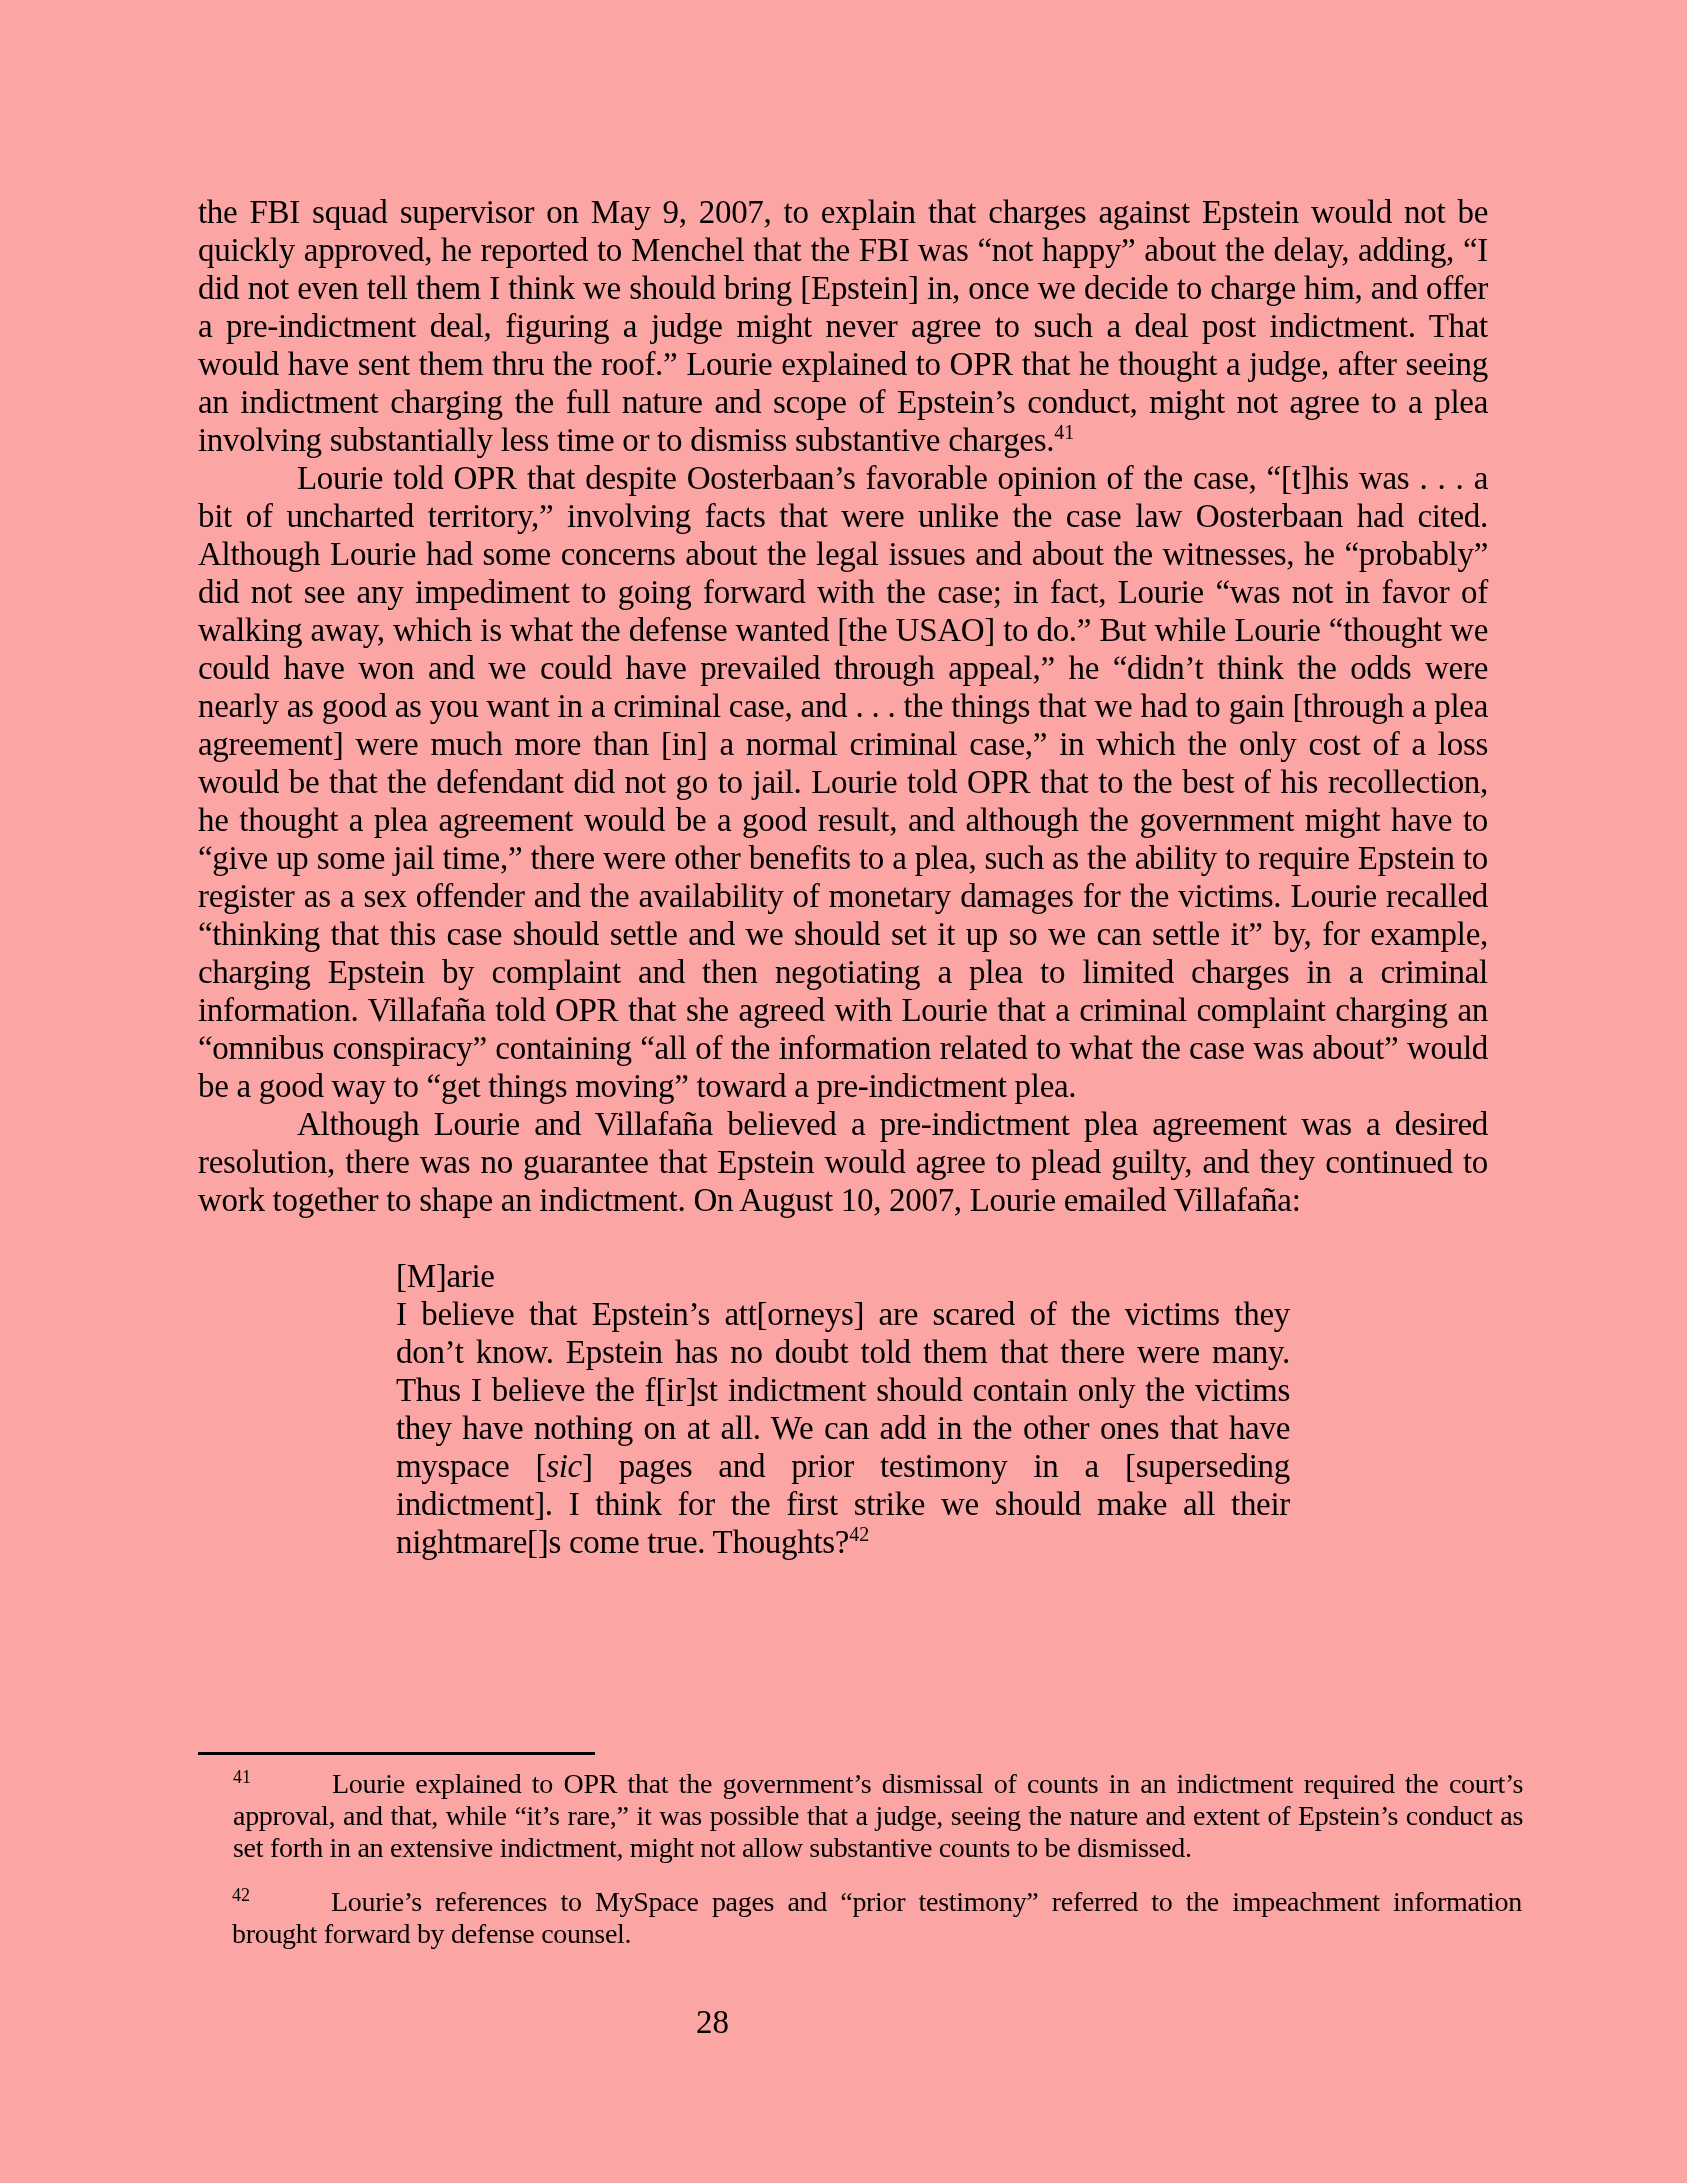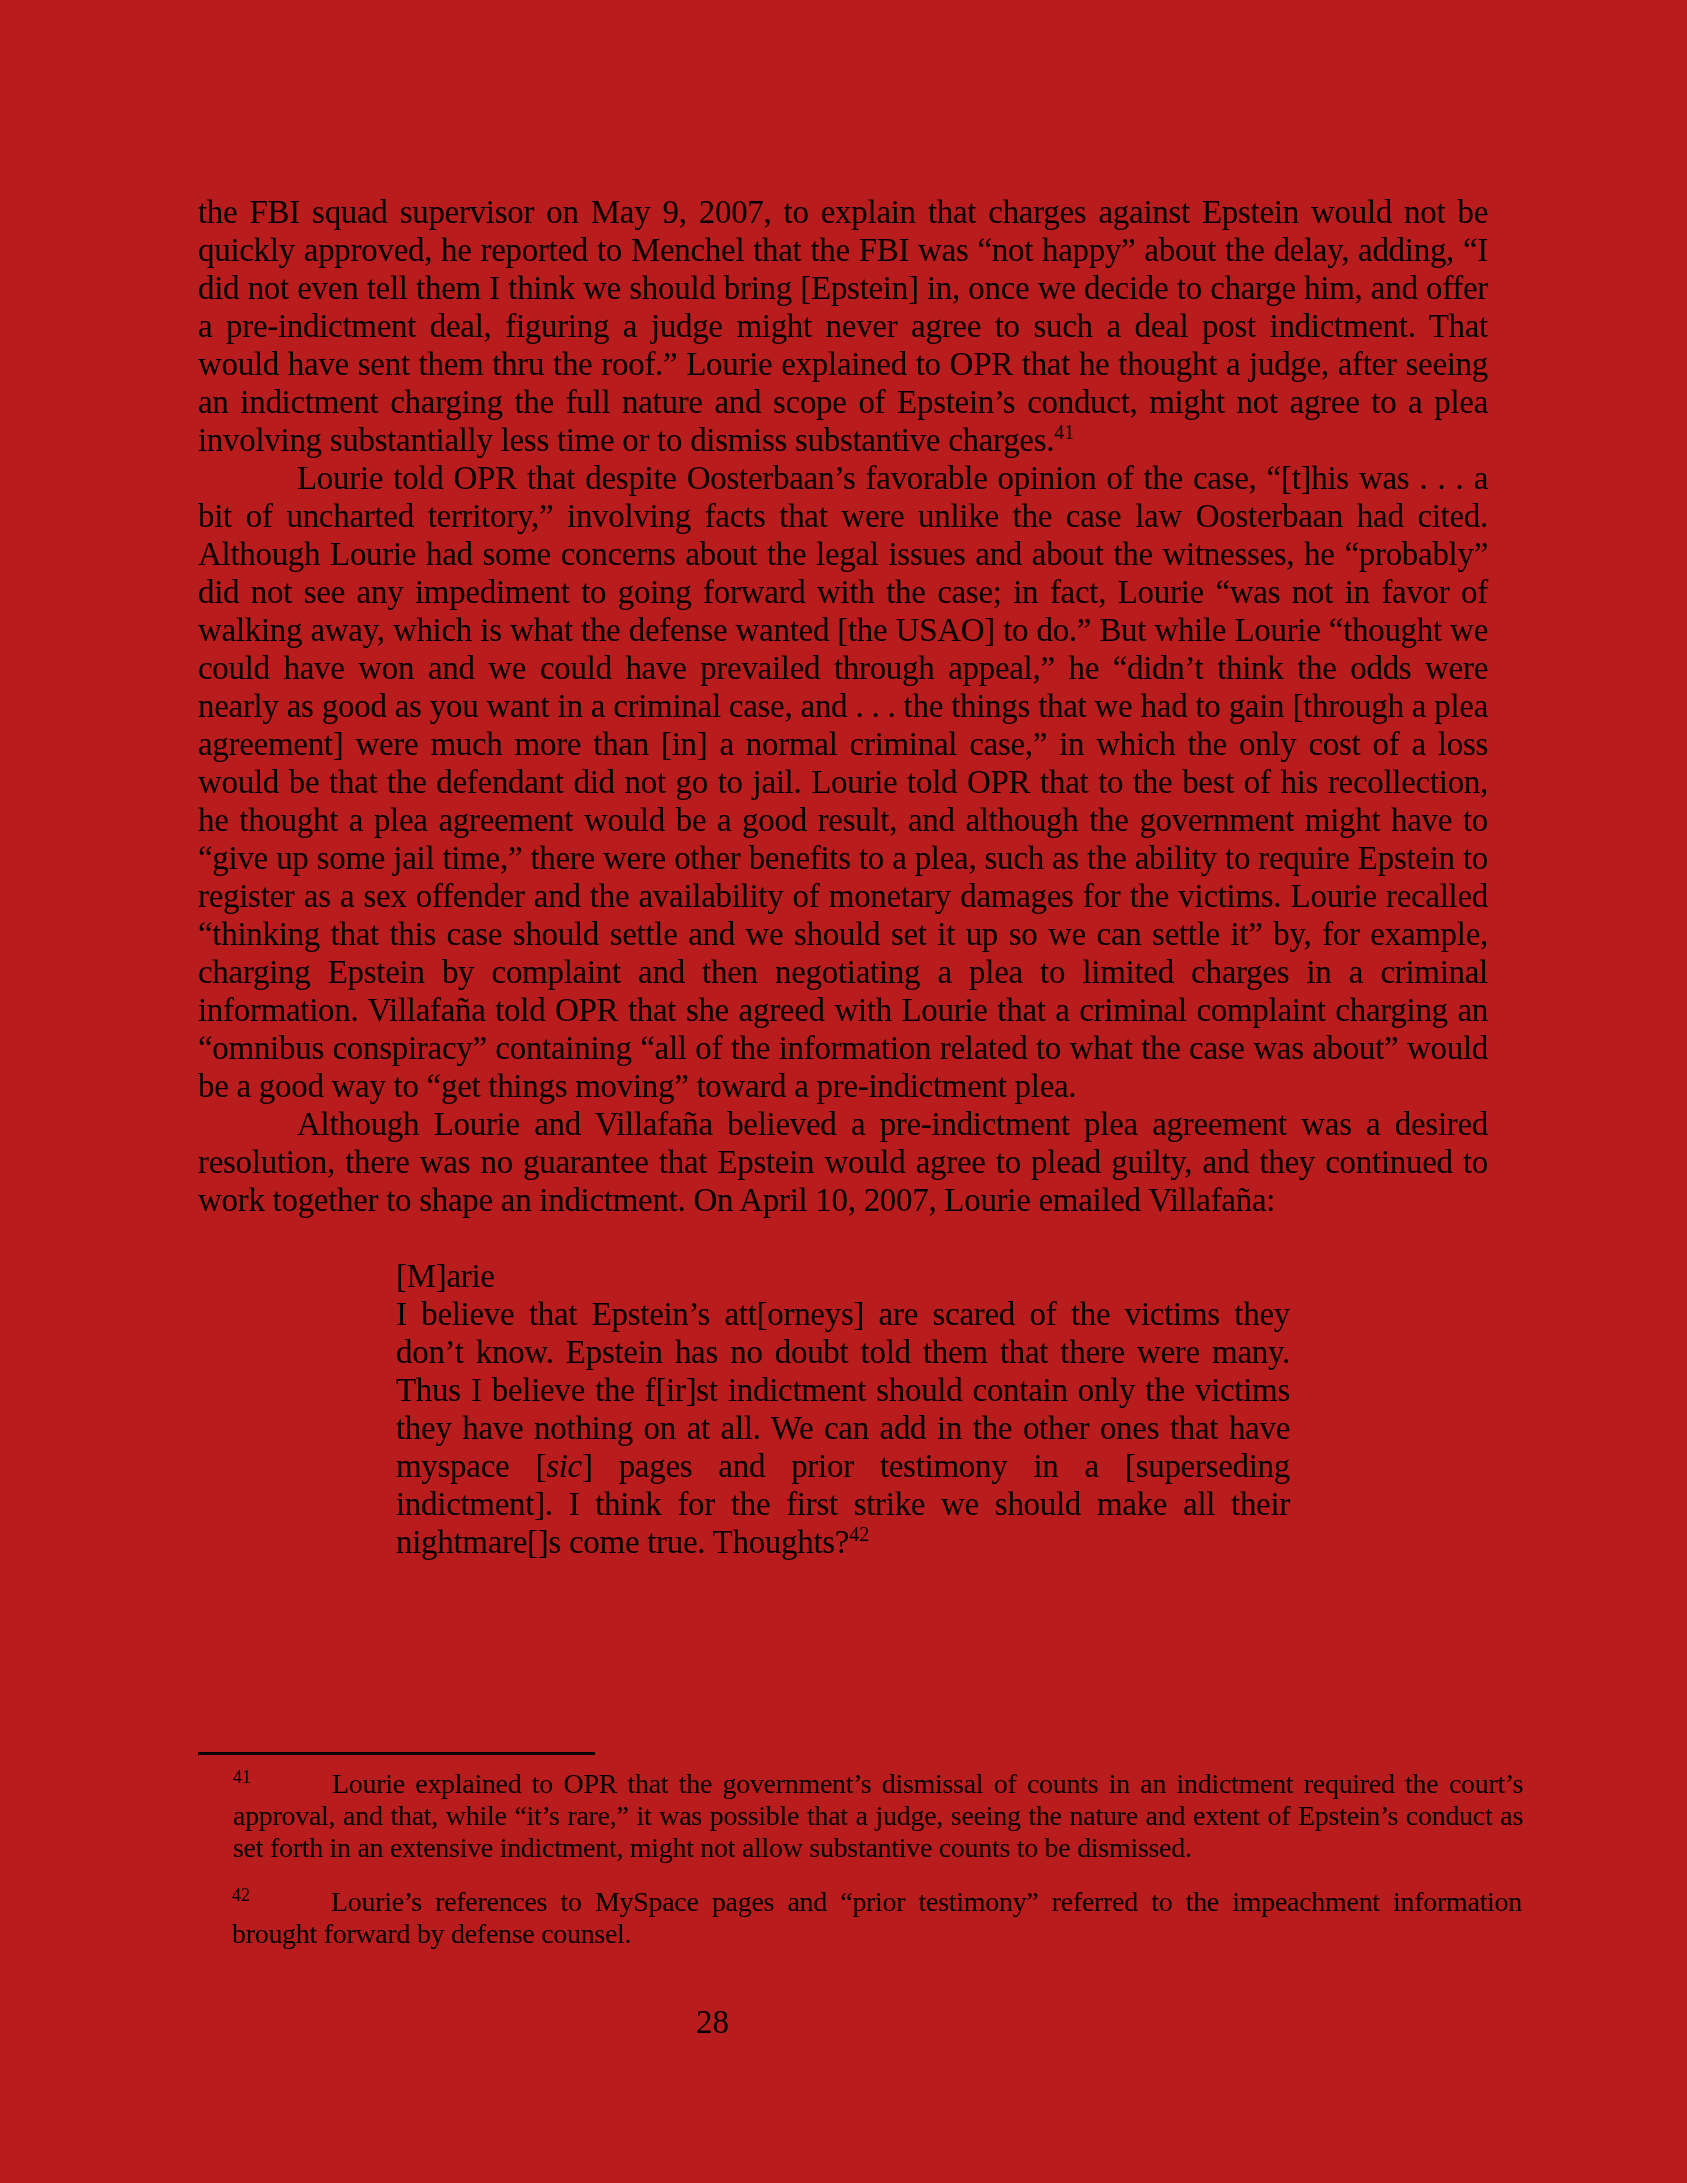--- a/index.html
+++ b/index.html
@@ -10,21 +10,21 @@
     color: #000000;
     font-family: "Liberation Serif", "DejaVu Serif", serif;
     position: relative;
     overflow: hidden;
   }
   .page {
     position: absolute;
     left: 0; top: 0;
     width: 1687px;
     height: 2183px;
-    background: #b91c1c;
+    background: #fca5a5;
   }
   .content {
     position: absolute;
     left: 198px;
     top: 193px;
     width: 1290px;
     font-size: 33px;
     line-height: 38px;
     letter-spacing: -0.3px;
   }
@@ -90,21 +90,21 @@
 <body>
 
 <div class="page">
 
   <div class="content">
 
     <p class="para"><span>the FBI squad supervisor on May 9, 2007, to explain that charges against Epstein would not be quickly approved, he reported to Menchel that the FBI was “not happy” about the delay, adding, “I did not even tell them I think we should bring [Epstein] in, once we decide to charge him, and offer a pre-indictment deal, figuring a judge might never agree to such a deal post indictment.  That would have sent them thru the roof.”  Lourie explained to OPR that he thought a judge, after seeing an indictment charging the full nature and scope of Epstein’s conduct, might not agree to a plea involving substantially less time or to dismiss substantive charges.</span><sup class="sup">41</sup></p>
 
     <p class="para gap indent"><span>Lourie told OPR that despite Oosterbaan’s favorable opinion of the case, “[t]his was . . . a bit of uncharted territory,” involving facts that were unlike the case law Oosterbaan had cited.  Although Lourie had some concerns about the legal issues and about the witnesses, he “probably” did not see any impediment to going forward with the case; in fact, Lourie “was not in favor of walking away, which is what the defense wanted [the USAO] to do.”  But while Lourie “thought we could have won and we could have prevailed through appeal,” he “didn’t think the odds were nearly as good as you want in a criminal case, and . . . the things that we had to gain [through a plea agreement] were much more than [in] a normal criminal case,” in which the only cost of a loss would be that the defendant did not go to jail.  Lourie told OPR that to the best of his recollection, he thought a plea agreement would be a good result, and although the government might have to “give up some jail time,” there were other benefits to a plea, such as the ability to require Epstein to register as a sex offender and the availability of monetary damages for the victims.  Lourie recalled “thinking that this case should settle and we should set it up so we can settle it” by, for example, charging Epstein by complaint and then negotiating a plea to limited charges in a criminal information.  Villafaña told OPR that she agreed with Lourie that a criminal complaint charging an “omnibus conspiracy” containing “all of the information related to what the case was about” would be a good way to “get things moving” toward a pre-indictment plea.</span></p>
 
-    <p class="para gap indent"><span>Although Lourie and Villafaña believed a pre-indictment plea agreement was a desired resolution, there was no guarantee that Epstein would agree to plead guilty, and they continued to work together to shape an indictment.   On April 10, 2007, Lourie emailed Villafaña:</span></p>
+    <p class="para gap indent"><span>Although Lourie and Villafaña believed a pre-indictment plea agreement was a desired resolution, there was no guarantee that Epstein would agree to plead guilty, and they continued to work together to shape an indictment.   On August 10, 2007, Lourie emailed Villafaña:</span></p>
 
     <div class="quote">
       <div class="quote-line">[M]arie</div>
       <div class="quote-body"><span>I believe that Epstein’s att[orneys] are scared of the victims they don’t know.  Epstein has no doubt told them that there were many.  Thus I believe the f[ir]st indictment should contain only the victims they have nothing on at all.  We can add in the other ones that have myspace [</span><span class="italic">sic</span><span>] pages and prior testimony in a [superseding indictment].  I think for the first strike we should make all their nightmare[]s come true.  Thoughts?</span><sup class="sup">42</sup></div>
     </div>
 
   </div>
 
   <div class="fn-sep"></div>
 

